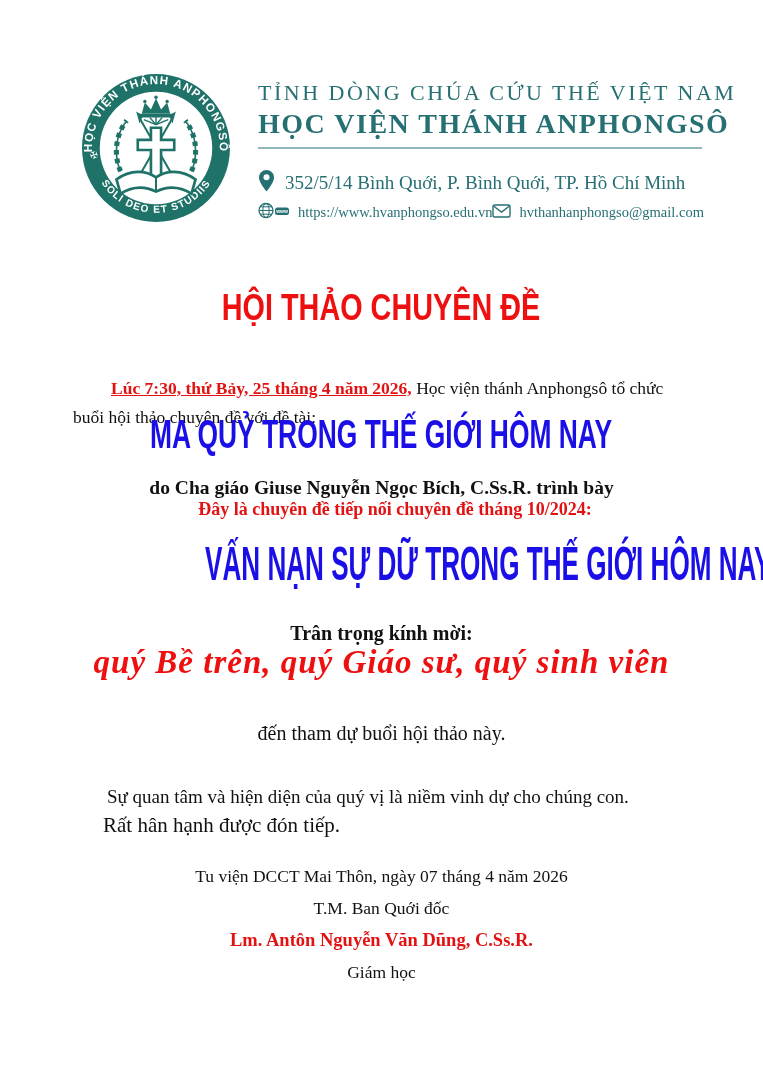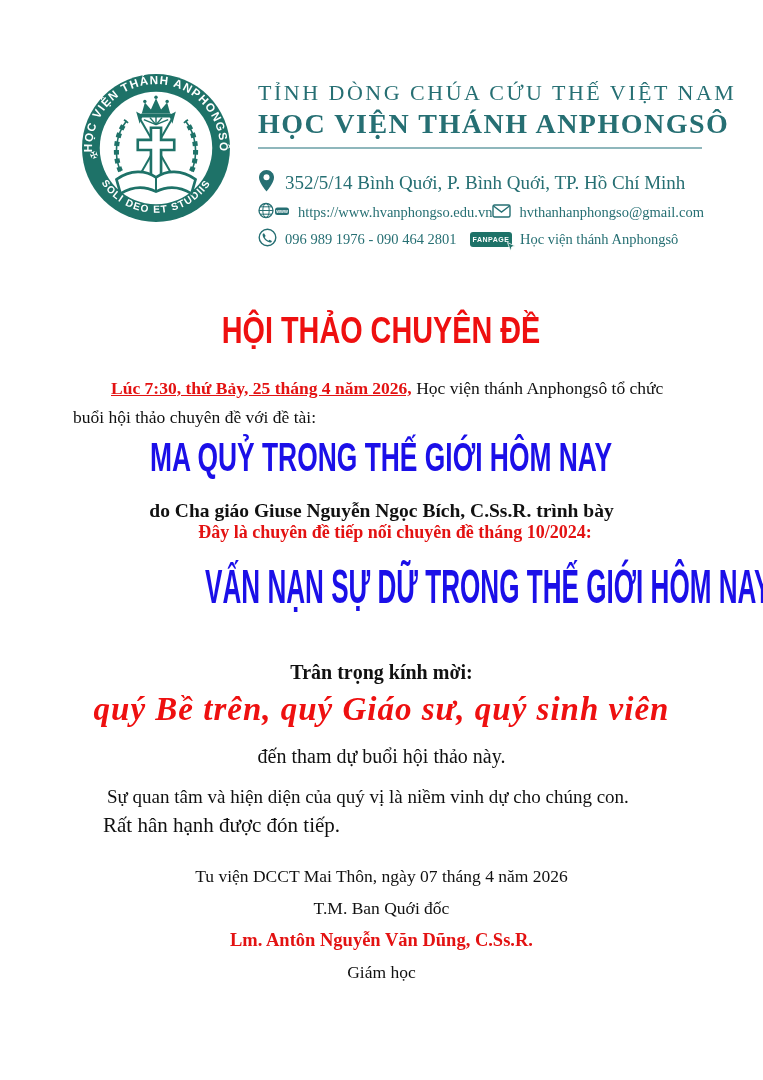--- a/index.html
+++ b/index.html
@@ -20,34 +20,34 @@
   .addr-row{display:flex;align-items:center;justify-content:flex-start;gap:10px;margin-top:20px;}
   .addr-text{font-size:19px;color:#266F73;white-space:nowrap;}
   .crow{display:flex;align-items:center;margin-top:5px;}
   .ccell{display:flex;align-items:center;gap:8px;font-size:14.5px;color:#266F73;white-space:nowrap;}
   .ccell.left{width:212px;}
   .badge{position:relative;width:42px;height:15px;background:#1E7268;border-radius:3px;
          display:flex;align-items:center;justify-content:center;
          color:#fff;font-family:"Liberation Sans",sans-serif;font-size:7px;font-weight:bold;letter-spacing:.5px;}
   .badge svg{position:absolute;right:-4px;bottom:-5px;}
   
-  .center{position:absolute;left:0;right:0;text-align:center;margin-top:23px;}
+  .center{position:absolute;left:0;right:0;text-align:center;}
   .cond{display:inline-block;font-family:"Liberation Sans",sans-serif;font-weight:bold;white-space:nowrap;transform-origin:50% 50%;}
   .evt-title{top:286px;}
   .evt-title .cond{font-size:36px;color:#EE1010;transform:scale(.80,1.05);}
   .intro{position:absolute;left:73px;top:356px;width:622px;font-size:17.5px;line-height:29px;text-indent:38px;color:#111;}
   .intro .hl{color:#E31212;font-weight:bold;text-decoration:underline;}
   .topic1{top:412px;}
   .topic1 .cond{font-size:40px;color:#1B0FE8;transform:scale(.66,1.03);}
   .presenter{top:477px;font-size:19.5px;font-weight:bold;color:#111;}
   .note{top:499px;font-size:18px;font-weight:bold;color:#E31212;padding-left:27px;}
   .topic2{top:538px;}
   .topic2 .cond{font-size:45px;color:#1B0FE8;transform:scale(.58,1.05);}
-  .invite-label{top:638px;font-size:20px;font-weight:bold;color:#111;}
-  .invitees{top:668px;font-size:33px;font-style:italic;font-weight:bold;color:#EE1010;letter-spacing:1px;}
+  .invite-label{top:622px;font-size:20px;font-weight:bold;color:#111;}
+  .invitees{top:644px;font-size:33px;font-style:italic;font-weight:bold;color:#EE1010;letter-spacing:1px;}
   .invite-rest{top:722px;font-size:20px;color:#111;}
   .closing1{position:absolute;left:107px;top:786px;font-size:19px;color:#111;}
   .closing2{position:absolute;left:103px;top:813px;font-size:21px;color:#111;text-align:center;}
   .sig{position:absolute;left:0;right:0;top:866px;text-align:center;font-size:17.5px;color:#111;}
   .sig div{margin-bottom:11px;}
   .sig .signer{color:#E31212;font-weight:bold;font-size:18.5px;}
 </style>
 </head>
 <body>
 
@@ -142,40 +142,20 @@
         <span>
           <svg width="19" height="14" viewBox="0 0 19 14">
             <rect x="1" y="1" width="17" height="12" rx="1.5" fill="none" stroke="#266F73" stroke-width="1.4"></rect>
             <path d="M1.5,2 L9.5,8 L17.5,2" fill="none" stroke="#266F73" stroke-width="1.4"></path>
           </svg>
         </span>
         <span>hvthanhanphongso@gmail.com</span>
       </div>
     </div>
 
-    <div class="crow">
-      <div class="ccell left">
-        <span>
-          <svg width="19" height="19" viewBox="0 0 19 19">
-            <circle cx="9.5" cy="9.5" r="8.3" fill="none" stroke="#266F73" stroke-width="1.4"></circle>
-            <path d="M6,5.2 c-1,0.2 -1.6,1 -1.4,2.1 c0.6,3.4 3.8,6.6 7.2,7.2 c1.1,0.2 1.9,-0.4 2.1,-1.5 l-2.4,-1.3 -1.1,1 c-1.5,-0.5 -3.1,-2.1 -3.7,-3.6 l1,-1.1 Z" fill="#266F73"></path>
-          </svg>
-        </span>
-        <span>096 989 1976 - 090 464 2801</span>
-      </div>
-      <div class="ccell">
-        <span class="badge">
-          <span>FANPAGE</span>
-          <svg width="9" height="10" viewBox="0 0 9 10">
-            <path d="M0.5,0.5 L8,4 L4.6,5 L3.6,9 Z" fill="#1E7268" stroke="#ffffff" stroke-width="0.8"></path>
-          </svg>
-        </span>
-        <span>Học viện thánh Anphongsô</span>
-      </div>
-    </div>
   </div>
 
   <div class="center evt-title">
     <span class="cond">HỘI THẢO CHUYÊN ĐỀ</span>
   </div>
 
   <p class="intro"><span class="hl">Lúc 7:30, thứ Bảy, 25 tháng 4 năm 2026,</span><span> Học viện thánh Anphongsô tổ chức buổi hội thảo chuyên đề với đề tài:</span></p>
 
   <div class="center topic1">
     <span class="cond">MA QUỶ TRONG THẾ GIỚI HÔM NAY</span>

